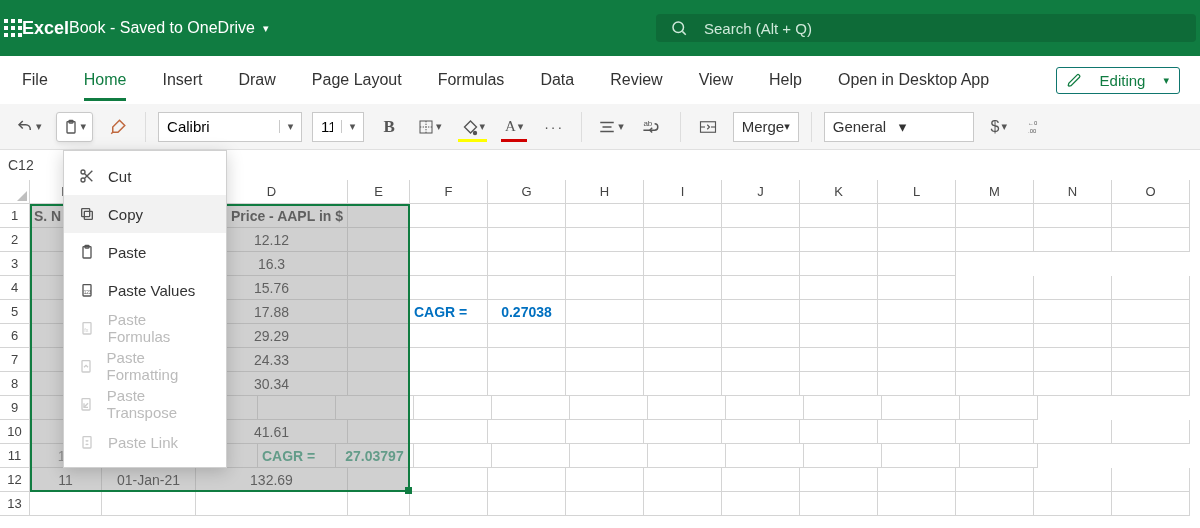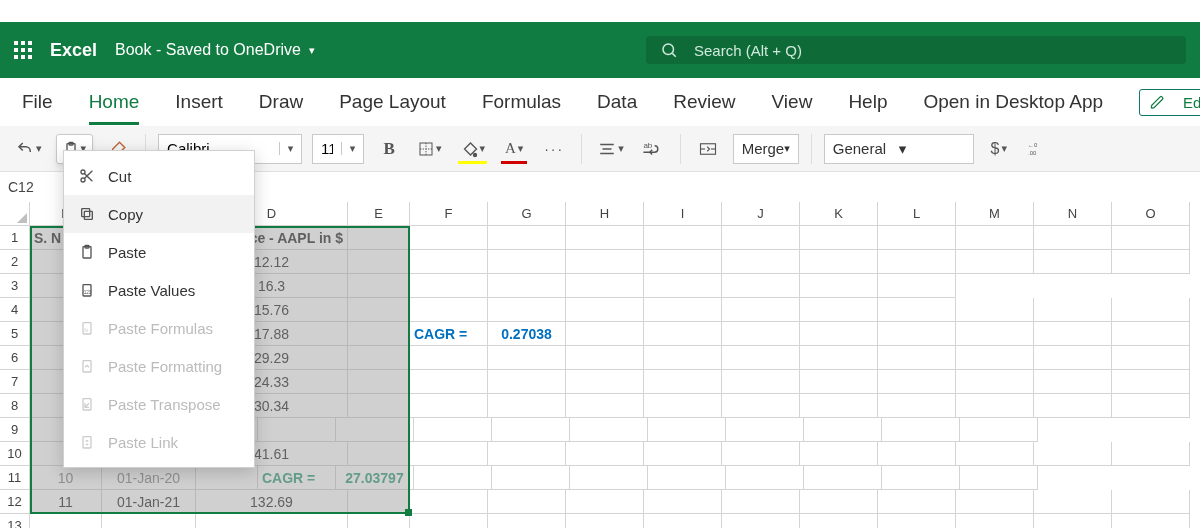--- a/index.html
+++ b/index.html
@@ -26,23 +26,21 @@
     height:528px;
     overflow:hidden;
   }
   
   .titlebar{
     display:flex;
     align-items:center;
     height:56px;
     background:var(--excel-green);
     color:#fff;
-    padding:0 14px;
-    gap:18px;
-    margin-top:22px;
+    padding:0 4px;
   }
   .waffle{
     width:18px;height:18px;display:grid;grid-template-columns:repeat(3,4px);grid-template-rows:repeat(3,4px);gap:3px;cursor:pointer;
   }
   .waffle span{background:#fff;width:4px;height:4px;}
   .app-name{font-weight:600;font-size:18px;}
   .doc-name{font-size:16px;display:flex;align-items:center;gap:8px;cursor:pointer;}
   .chev{font-size:11px;}
   .searchbox{
     margin-left:auto;
@@ -59,21 +57,21 @@
   }
   .searchbox input::placeholder{color:#cfe9da;}
   
   .tabs{
     display:flex;align-items:center;
     height:48px;
     gap:36px;
     padding:0 20px 0 22px;
     position:relative;
   }
-  .tab{font-size:19px;color:#333;cursor:pointer;white-space:nowrap;}
+  .tab{font-size:16px;color:#333;cursor:pointer;white-space:nowrap;}
   .tab.file{color:#333;}
   .tab.active{color:var(--excel-green);position:relative;}
   .tab.active::after{
     content:"";position:absolute;left:0;right:0;bottom:-12px;height:3px;background:var(--excel-green);
   }
   .tab.open-desktop{color:#333;}
   .editing-btn{
     margin-left:auto;
     display:flex;align-items:center;gap:18px;
     border:1px solid #0f766e;border-radius:3px;
@@ -170,21 +168,21 @@
     pointer-events:none;
     z-index:2;
   }
   .sel-block .handle{
     position:absolute;right:-4px;bottom:-4px;width:7px;height:7px;background:var(--selected-border);
   }
   
   .ctx{
     position:absolute;
     left:63px;top:150px;
-    width:192px;
+    width:164px;
     background:#fff;
     border:1px solid #d0d0d0;
     box-shadow:0 4px 16px rgba(0,0,0,0.18);
     padding:6px 0;
     z-index:10;
   }
   .ctx .mi{
     display:flex;align-items:center;gap:12px;
     height:38px;padding:0 14px;
     color:#333;font-size:15px;cursor:pointer;

